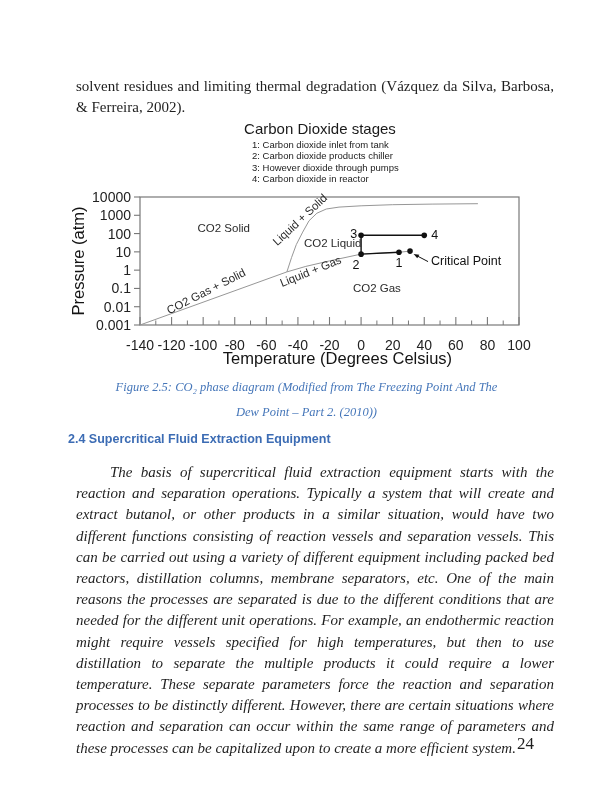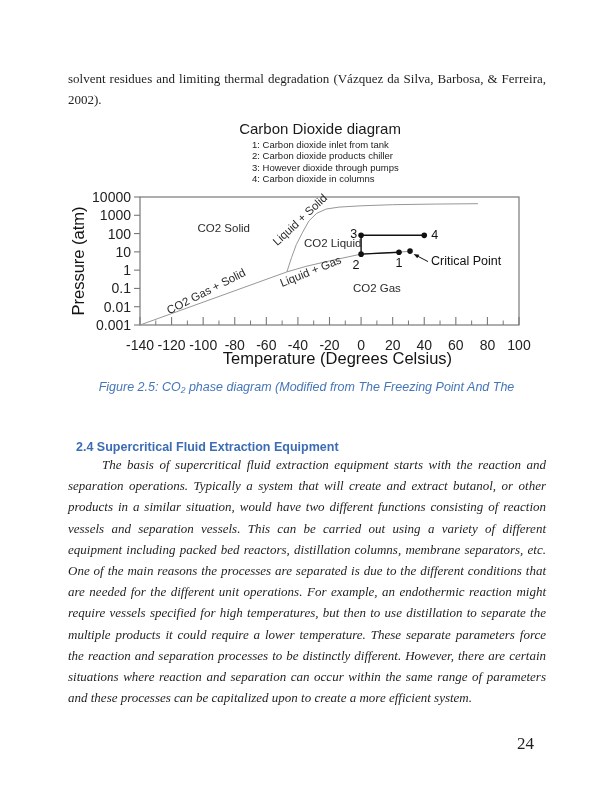--- a/index.html
+++ b/index.html
@@ -6,22 +6,22 @@
   .page{
     position:relative;
     width:612px;height:792px;
     background:#ffffff;
     overflow:hidden;
     font-family:"Liberation Serif", serif;
   }
   .body-text{
     position:absolute;
     left:68px;width:478px;
-    margin:0;
-    font-size:13px;
+    margin:8px;
+    font-size:15px;
     line-height:21.2px;
     color:#1f1f1f;
     text-align:justify;
   }
   .intro{top:68px;}
   .main-para{top:454px;text-indent:34px;font-style:italic;}
   .chart-title{
     position:absolute;
     top:120px;left:130px;width:380px;
     text-align:center;
@@ -39,55 +39,55 @@
   .phase-svg{position:absolute;left:60px;top:185px;}
   svg{font-family:"Liberation Sans", sans-serif;}
   .tick{font-size:14px;fill:#222;}
   .atitle{font-size:16.5px;fill:#141414;}
   .region{font-size:11.5px;fill:#2b2b2b;}
   .stage{font-size:12.5px;fill:#111;}
   .figure-caption{
     position:absolute;
     top:375px;left:68px;width:477px;
     text-align:center;
-    font-family:Liberation Sans, sans-serif;
+    font-family:Liberation Serif, serif;
     font-style:italic;
     font-size:12.5px;line-height:25px;
     color:#4576b9;
   }
   .section-heading{
     position:absolute;
     top:432px;left:68px;width:478px;
-    margin:8px;
+    margin:0;
     font-family:"Liberation Sans", sans-serif;
     font-weight:bold;
     font-size:12.5px;
     color:#3c6cb4;
   }
   .page-number{
     position:absolute;
     top:734px;left:517px;
     font-size:17px;color:#1f1f1f;
   }
 </style>
 </head>
 <body>
 
 <div class="page">
 
   <p class="body-text intro">solvent residues and limiting thermal degradation (Vázquez da Silva, Barbosa, &amp; Ferreira, 2002).</p>
 
   <div>
-    <div class="chart-title">Carbon Dioxide diagram</div>
+    <div class="chart-title">Carbon Dioxide stages</div>
 
     <div class="chart-legend">
       <div>1: Carbon dioxide inlet from tank</div>
       <div>2: Carbon dioxide products chiller</div>
       <div>3: However dioxide through pumps</div>
-      <div>4: Carbon dioxide in columns</div>
+      <div>4: Carbon dioxide in reactor</div>
     </div>
 
     <svg id="phase-svg" class="phase-svg" width="500" height="190" viewBox="0 0 500 190">
         <rect x="80" y="12" width="379" height="128" fill="none" stroke="#787878" stroke-width="1.2"></rect>
         <g>
           <line x1="80" y1="140" x2="80" y2="132" stroke="#787878" stroke-width="1.1"></line>
           <text x="80" y="165" text-anchor="middle" class="tick">-140</text>
           <line x1="111.58333333333333" y1="140" x2="111.58333333333333" y2="132" stroke="#787878" stroke-width="1.1"></line>
           <text x="111.58333333333333" y="165" text-anchor="middle" class="tick">-120</text>
           <line x1="143.16666666666666" y1="140" x2="143.16666666666666" y2="132" stroke="#787878" stroke-width="1.1"></line>
@@ -177,20 +177,21 @@
           <text x="272.6583333333333" y="61.759934154005414" text-anchor="middle" class="region">CO2 Liquid</text>
           <text x="252.12916666666666" y="89.89051082067668" text-anchor="middle" class="region" transform="rotate(-22 252.12916666666666 89.89051082067668)">Liquid + Gas</text>
           <text x="147.90416666666667" y="109.76982831953657" text-anchor="middle" class="region" transform="rotate(-27 147.90416666666667 109.76982831953657)">CO2 Gas + Solid</text>
           <text x="316.875" y="107.48523427869908" text-anchor="middle" class="region">CO2 Gas</text>
         </g>
       </svg>
   </div>
 
   <div class="figure-caption">
     <div>Figure 2.5: CO₂ phase diagram (Modified from The Freezing Point And The</div>
+    <div>Dew Point – Part 2. (2010))</div>
   </div>
 
   <h2 class="section-heading">2.4 Supercritical Fluid Extraction Equipment</h2>
 
   <p class="body-text main-para">The basis of supercritical fluid extraction equipment starts with the reaction and separation operations. Typically a system that will create and extract butanol, or other products in a similar situation, would have two different functions consisting of reaction vessels and separation vessels. This can be carried out using a variety of different equipment including packed bed reactors, distillation columns, membrane separators, etc. One of the main reasons the processes are separated is due to the different conditions that are needed for the different unit operations. For example, an endothermic reaction might require vessels specified for high temperatures, but then to use distillation to separate the multiple products it could require a lower temperature. These separate parameters force the reaction and separation processes to be distinctly different. However, there are certain situations where reaction and separation can occur within the same range of parameters and these processes can be capitalized upon to create a more efficient system.</p>
 
   <div class="page-number">24</div>
 </div>
 
 </body></html>

